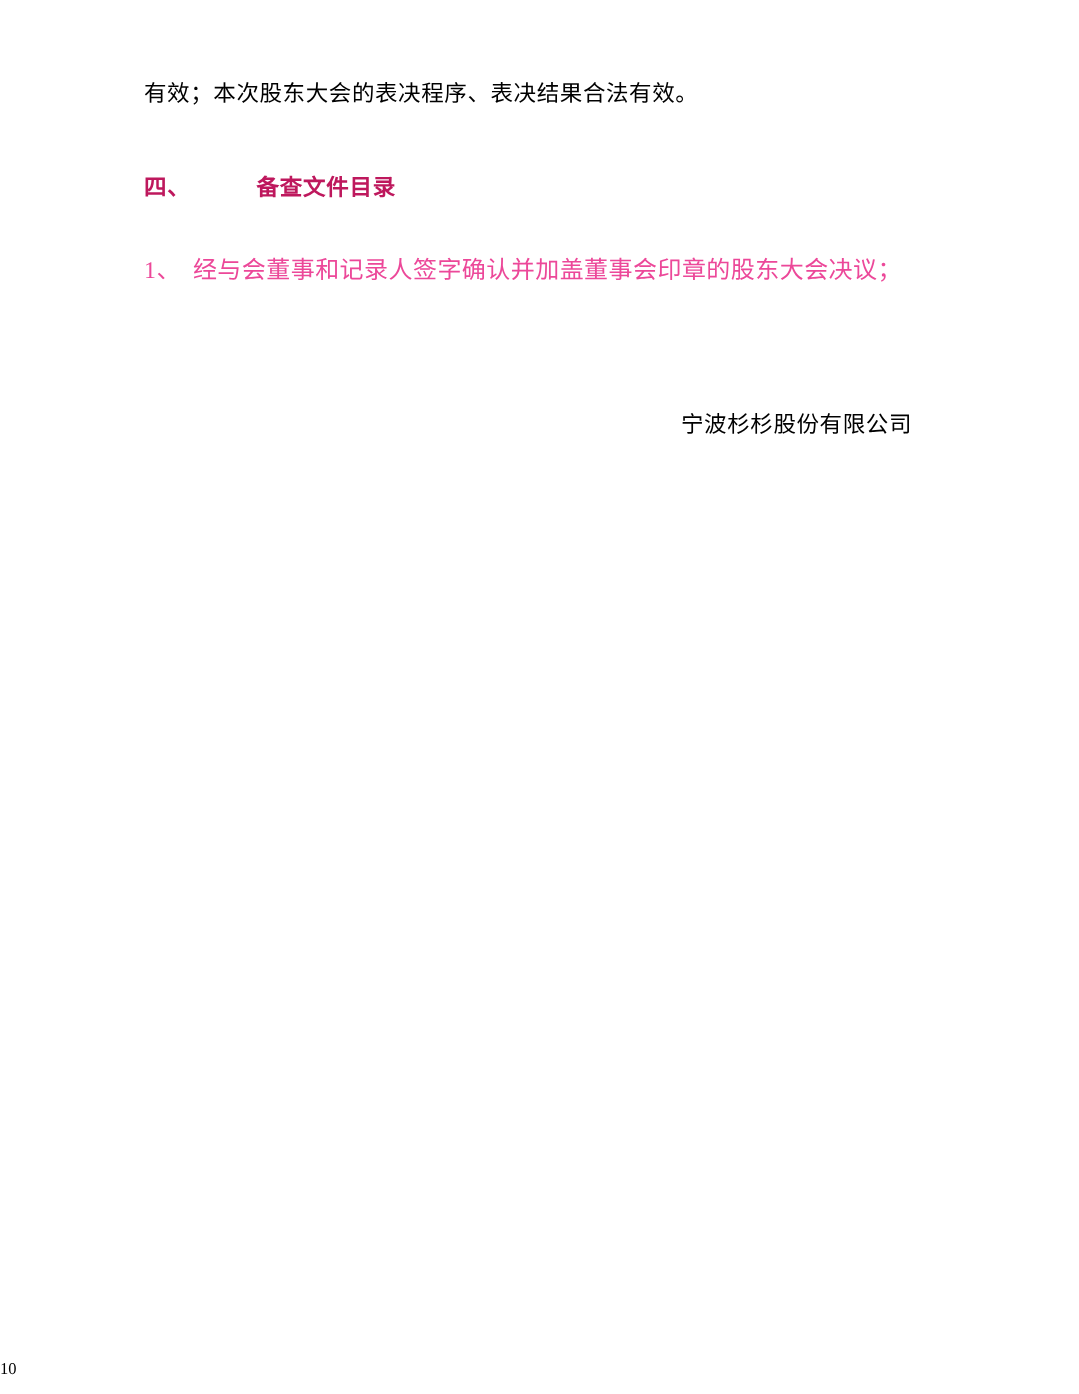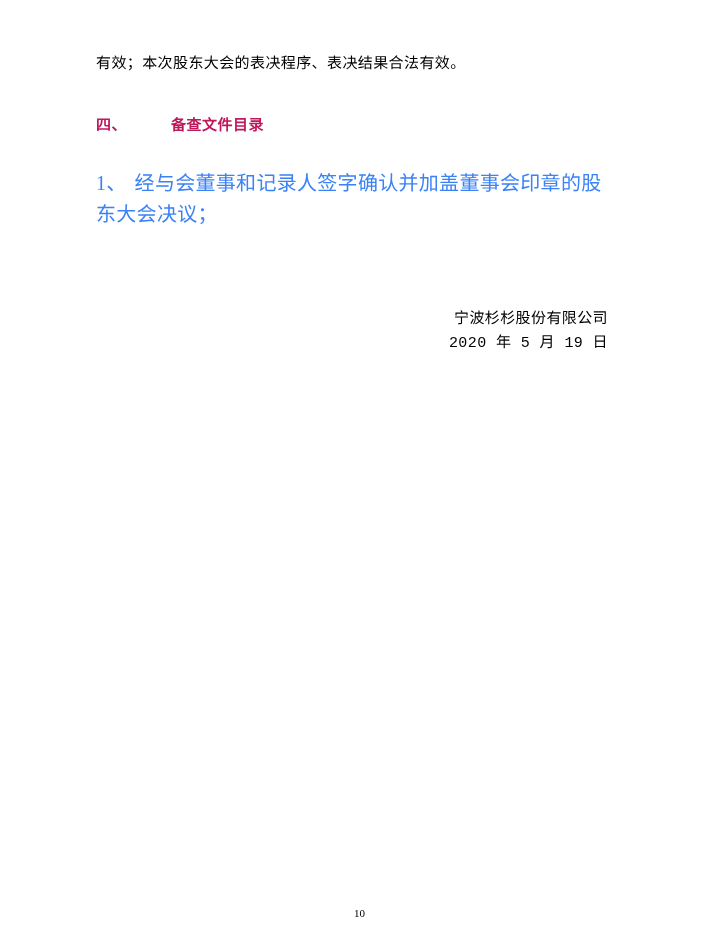--- a/index.html
+++ b/index.html
@@ -52,51 +52,49 @@
   }
   .heading .gap {
     display: inline-block;
     width: 44px;
   }
   .spacer-1 { height: 38px; }
   .spacer-2 { height: 34px; }
   .spacer-3 { height: 28px; }
   .spacer-4 { height: 50px; }
   .list-item {
-    font-size: 20px;
+    font-size: 16px;
     line-height: 1.55;
     letter-spacing: 0.3px;
     margin: 0;
-    color: #3b82f6;
+    color: #ec4899;
   }
   .list-item .marker {
     display: inline-block;
   }
   .list-item .gapsm {
     display: inline-block;
     width: 8px;
   }
   .signature {
     margin-top: 0;
     text-align: right;
     font-size: 15px;
     line-height: 1.6;
     letter-spacing: 0.4px;
     padding-right: 4px;
   }
   .sig-line {
     display: block;
-    font-family: Liberation Mono, monospace;
   }
   .page-number {
     position: absolute;
     left: 0;
     top: 907px;
     width: 719px;
-    text-align: center;
     font-size: 11px;
     font-family: "Liberation Serif", "DejaVu Serif", serif;
     color: #000000;
   }
 </style>
 </head>
 <body>
 
 <div class="page">
   <div class="content">
@@ -115,19 +113,18 @@
       <span class="marker">1、</span><span class="gapsm"></span><span>经与会董事和记录人签字确认并加盖董事会印章的股东大会决议；</span>
     </p>
 
     <div class="spacer-3"></div>
 
 
     <div class="spacer-4"></div>
 
     <div class="signature">
       <span class="sig-line">宁波杉杉股份有限公司</span>
-      <span class="sig-line">2020 年 5 月 19 日</span>
     </div>
 
   </div>
 
   <div class="page-number">10</div>
 </div>
 
 </body></html>

